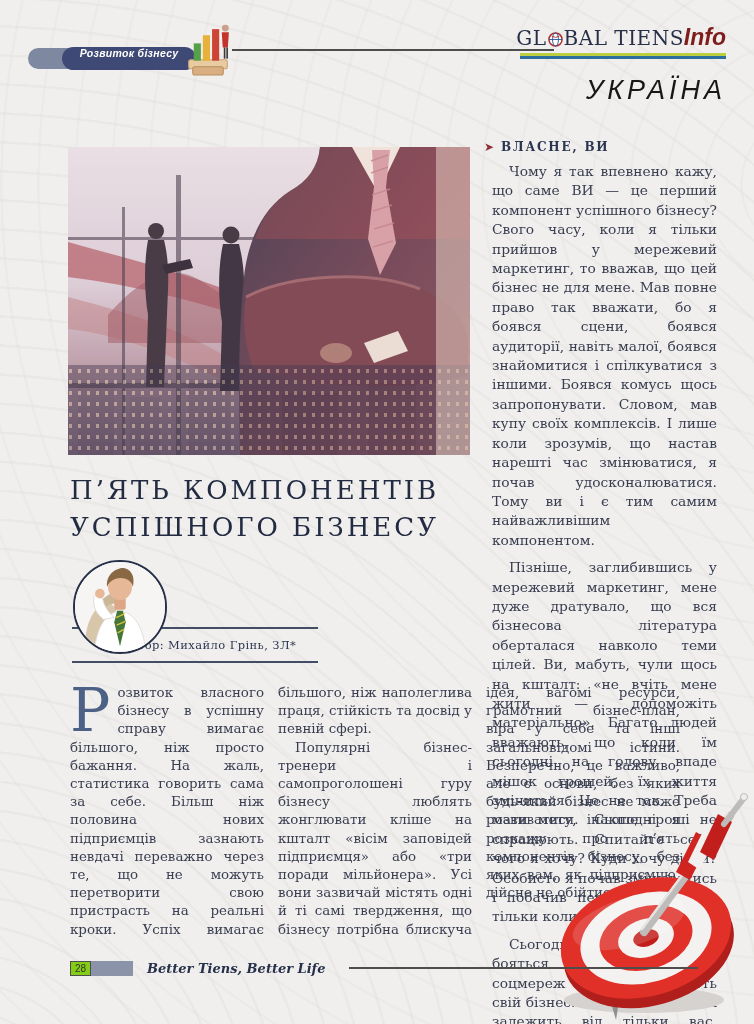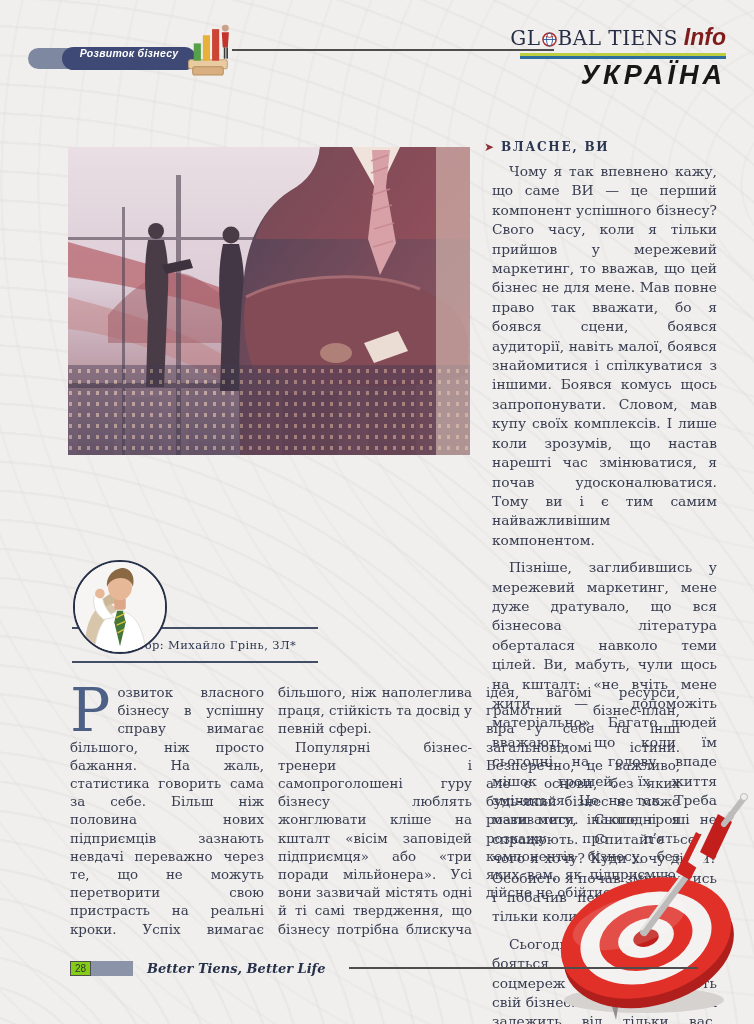--- a/index.html
+++ b/index.html
@@ -19,28 +19,28 @@
   }
 
   
   .hdr-pill-gray{ position:absolute; left:28px; top:48px; width:112px; height:21px; border-radius:11px; background:#7e88a0; }
   .hdr-pill-navy{ position:absolute; left:62px; top:47px; width:134px; height:23px; border-radius:12px; background:#3e4a75;
     display:flex; align-items:flex-start; justify-content:center; }
   .hdr-pill-navy span{ color:#fff; font-family:"Liberation Sans",sans-serif; font-size:10.5px; font-style:italic; font-weight:bold; letter-spacing:.3px; }
   .hdr-chart-icon{ position:absolute; left:182px; top:22px; width:52px; height:56px; }
   .hdr-rule{ position:absolute; left:232px; top:49px; width:322px; height:2px; background:#4d4d4d; }
   .logo{ position:absolute; right:28px; top:24px; width:206px; text-align:right; }
-  .logo-row1{ display:flex; align-items:baseline; justify-content:flex-end; gap:6px; }
+  .logo-row1{ display:flex; align-items:baseline; justify-content:flex-end; }
   .logo-brand{ font-family:"DejaVu Serif",serif; font-size:20px; color:#272e47; letter-spacing:.5px; white-space:nowrap; }
   .logo-globe{ display:inline-block; width:15px; height:15px; vertical-align:-2px; margin:0 1px; }
   .logo-info{ font-family:"Liberation Sans",sans-serif; font-style:italic; font-weight:bold; font-size:23px; color:#7f1d1d; }
   .logo-bars{ margin-top:2px; }
   .logo-bar-green{ height:3px; background:#bccf43; }
   .logo-bar-blue{ height:3px; background:#2d6e9e; }
-  .logo-country{ margin-top:1px; font-family:"Liberation Sans",sans-serif; font-style:italic; font-weight:700; font-size:27px; letter-spacing:4px; color:#171717; }
+  .logo-country{ margin-top:16px; font-family:"Liberation Sans",sans-serif; font-style:italic; font-weight:400; font-size:27px; letter-spacing:4px; color:#171717; }
 
   
   .hero{ position:absolute; left:68px; top:147px; width:402px; height:308px; overflow:hidden; background:#e7e3ea; }
   .hero svg{ display:block; width:100%; height:100%; }
 
   
   .title{ position:absolute; left:70px; top:472px; width:408px;
     font-family:"DejaVu Serif",serif; font-size:26px; line-height:37px; letter-spacing:3px;
     color:#222b42; font-weight:500; }
   .author-rule1{ position:absolute; left:72px; top:627px; width:246px; height:2px; background:#414e66; }
@@ -185,20 +185,21 @@
         <rect x="120" y="232" width="42" height="76" fill="#2b2840"></rect>
         <rect x="214" y="246" width="56" height="62" fill="#2b2840"></rect>
         <rect x="300" y="236" width="48" height="72" fill="#2b2840"></rect>
         <rect x="0" y="222" width="402" height="86" fill="url(#hg-win)"></rect>
       </g>
       <rect x="368" y="0" width="34" height="308" fill="#f2e3d4" opacity="0.5"></rect>
       <rect width="402" height="308" fill="#d98f93" opacity="0.10"></rect>
     </svg>
   </div>
 
+  <h1 class="title">П’ЯТЬ КОМПОНЕНТІВ УСПІШНОГО БІЗНЕСУ</h1>
 
   <div class="author-rule1"></div>
   <div class="author-rule2"></div>
   <div class="author-caption">Автор: Михайло Грінь, ЗЛ*</div>
 
   <div class="avatar">
     <svg viewBox="0 0 94 94">
       <rect width="94" height="94" fill="#f6f5f4"></rect>
       <path d="M10,94 C10,66 18,48 34,40 L44,50 C33,58 29,72 29,94 Z" fill="#d8c6ab"></path>
       <path d="M22,50 C28,36 38,30 50,32 L48,44 C40,42 31,44 27,54 Z" fill="#cbb795"></path>

